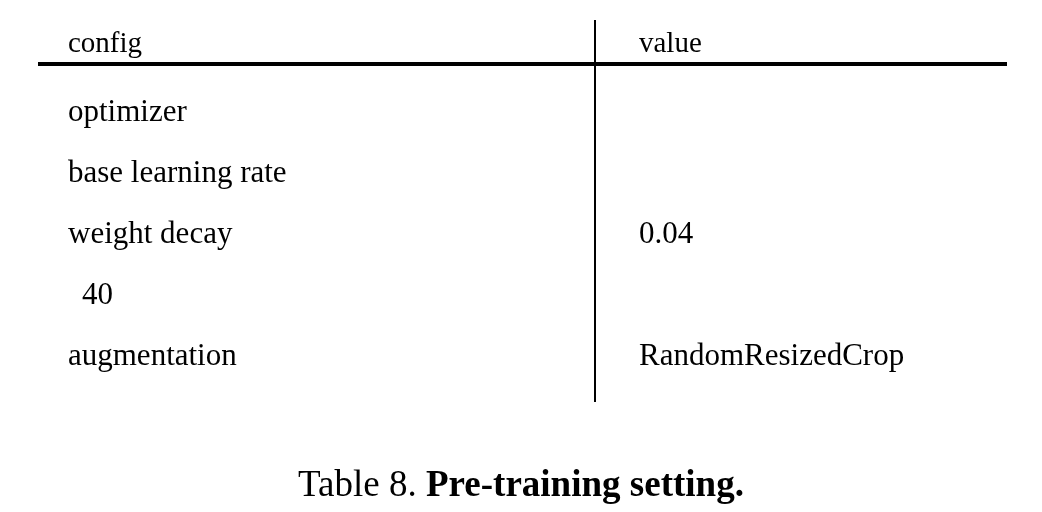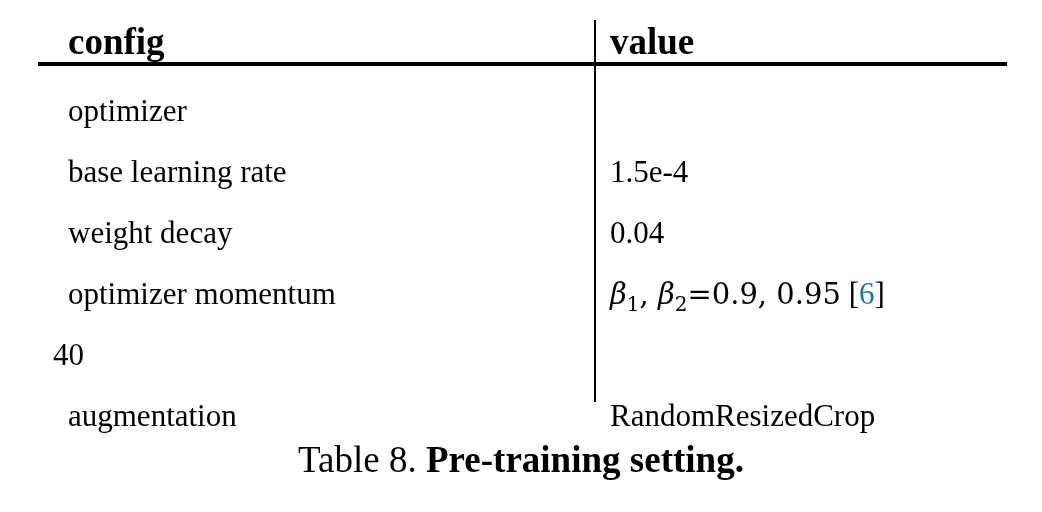--- a/index.html
+++ b/index.html
@@ -17,44 +17,43 @@
   }
   .paper-table {
     position: absolute;
     left: 38px;
     top: 20px;
     width: 969px;
   }
   .header-row {
     display: flex;
     height: 42px;
-    font-size: 37px;
+    font-size: 29px;
     line-height: 44px;
     border-bottom: 4px solid #000000;
-    font-weight: bold;
   }
   .table-body {
     padding-top: 4px;
   }
   .row {
     display: flex;
     height: 41px;
     font-size: 31px;
     line-height: 41px;
     margin-top: 20px;
   }
   .cell-config {
     width: 557px;
     padding-left: 30px;
     box-sizing: border-box;
     white-space: nowrap;
   }
   .cell-value {
     flex: 1;
-    padding-left: 15px;
+    padding-left: 44px;
     box-sizing: border-box;
     white-space: nowrap;
   }
   .col-divider {
     position: absolute;
     left: 556px;
     top: 0;
     width: 2px;
     height: 382px;
     background: #000000;
@@ -70,21 +69,21 @@
   .italic {
     font-style: italic;
   }
   sub.math {
     font-size: 20px;
     line-height: 0;
   }
   .caption {
     position: absolute;
     left: 0;
-    top: 436px;
+    top: 460px;
     width: 100%;
     text-align: center;
     font-size: 37px;
     line-height: 48px;
     white-space: nowrap;
   }
   .caption-title {
     font-weight: bold;
   }
 </style>
@@ -95,29 +94,24 @@
   <div class="header-row">
     <div class="cell-config">config</div>
     <div class="cell-value">value</div>
   </div>
   <div class="table-body">
       <div class="row">
         <div class="cell-config"><span>optimizer</span></div>
       </div>
       <div class="row">
         <div class="cell-config"><span>base learning rate</span></div>
-        <div class="cell-value"><span>1.5e-4</span></div>
       </div>
       <div class="row">
         <div class="cell-config"><span>weight decay</span></div>
         <div class="cell-value"><span>0.04</span></div>
-      </div>
-      <div class="row">
-        <div class="cell-config"><span>optimizer momentum</span></div>
-        <div class="cell-value"><span class="math italic">β</span><sub class="math">1</sub><span class="math">, </span><span class="math italic">β</span><sub class="math">2</sub><span class="math">=0.9, 0.95</span><span> [</span><span class="cite">6</span><span>]</span></div>
       </div>
       <div class="row">
         <div class="cell-value"><span>40</span></div>
       </div>
       <div class="row">
         <div class="cell-config"><span>augmentation</span></div>
         <div class="cell-value"><span>RandomResizedCrop</span></div>
       </div>
     </div>
   <div class="col-divider"></div>

